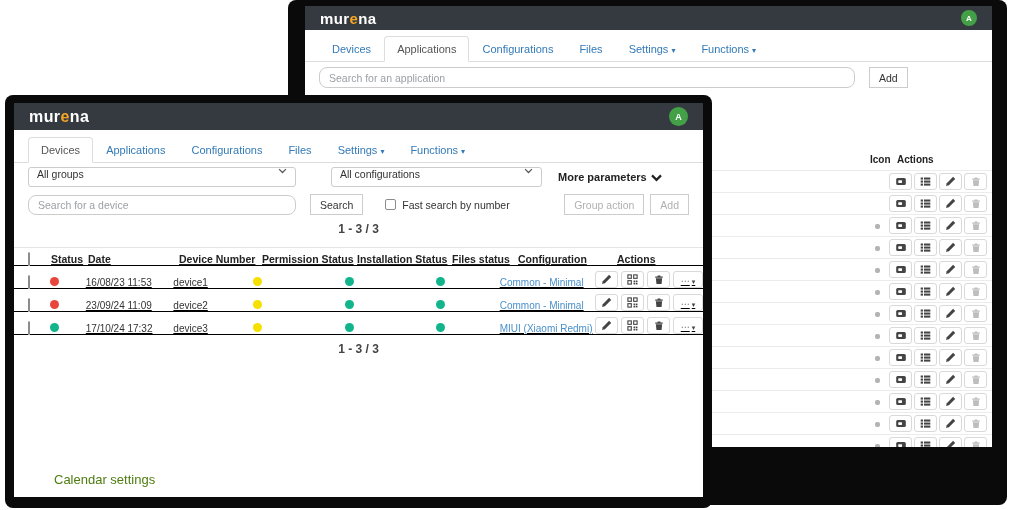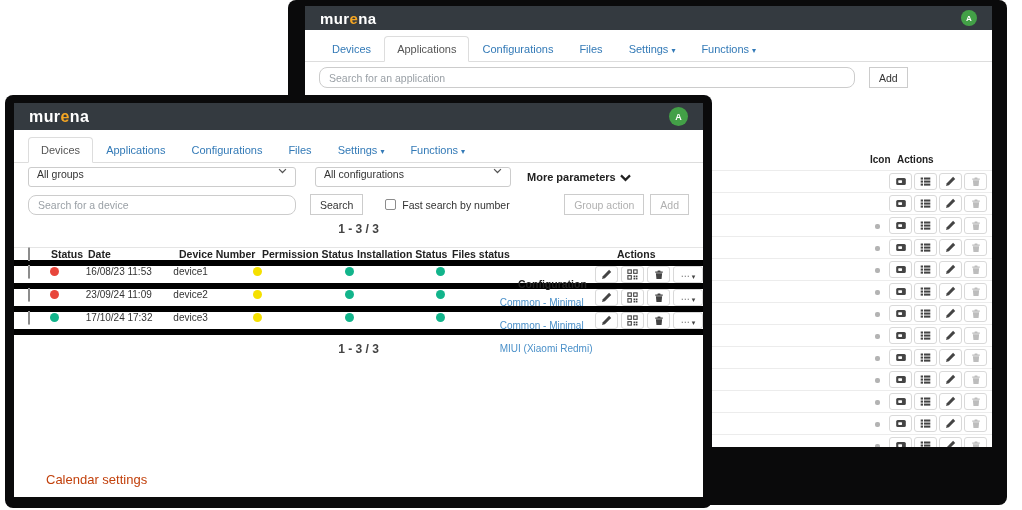--- a/index.html
+++ b/index.html
@@ -63,46 +63,46 @@
   .act-btn.wide { width:30px; }
   .act-btn.muted { color:#bdbdbd; }
   .act-btn svg { display:block; }
   .act-btn .dots { font-size:9px; color:#444; line-height:1; }
   .act-btn .tri { font-size:7px; color:#444; margin-left:2px; line-height:1; }
 
   
   #filter-row { margin:4px 14px 0; }
   .fake-select { border:1px solid #ccc; border-radius:3px; height:20px; display:flex;
     padding:0 8px; font-size:10.5px; color:#333; cursor:pointer; background:#fff; }
-  #groups-select { width:268px; } #config-select { width:196px; margin-left:19px; }
+  #groups-select { width:268px; } #config-select { width:211px; margin-left:35px; }
   .fake-select .chev { margin-left:auto; color:#555; display:flex; }
   #more-params { margin-left:16px; font-size:11px; font-weight:bold; color:#222;
     display:flex; align-items:center; gap:4px; cursor:pointer; }
   #more-params svg { margin-top:2px; }
   #front-search-row { margin:7px 14px 0; }
   #front-search-row input { width:268px; height:20px; }
   #front-search-row .btn { margin-left:14px; }
   .checkbox-off { width:11px; height:11px; border:1px solid #8c8c8c; border-radius:2px;
     background:#fff; cursor:pointer; flex:none; }
   #fast-search-label { font-size:10.5px; color:#333; margin-left:6px; }
   #front-search-row .checkbox-off { margin-left:22px; }
   .pagination { text-align:center; font-size:12px; font-weight:bold; color:#444; }
   #pagination-top { margin-top:7px; } #pagination-bottom { margin-top:7px; }
 
   #device-table { margin-top:11px; font-size:10.5px; }
-  .d-row { display:flex; align-items:flex-start; height:23px; padding-left:14px;
-    border-bottom:6px solid #000000; }
+  .d-row { display:flex; align-items:flex-end; height:23px; padding-left:14px;
+    border-bottom:1px solid #000000;text-decoration:underline; }
   .d-row.head { height:19px; font-weight:bold; color:#222; border-top:1px solid #e5e5e5; }
   .c-cb{width:23px;} .c-status{width:37px;} .c-date{width:91px;} .c-device{width:83px;}
   .c-perm{width:95px;} .c-inst{width:95px;} .c-files{width:66px;} .c-conf{width:99px;margin-top:30px;}
   .c-act{flex:1; display:flex; gap:3px;}
   .dot { width:9px; height:9px; border-radius:50%; display:inline-block; }
   .conf-link { color:#4a90c9; cursor:pointer; font-size:10px; }
   .cell-text { color:#333; font-size:10px; }
-  #calendar-settings { position:absolute; left:32px; bottom:10px; font-size:13px; color:#c2410c; }
+  #calendar-settings { position:absolute; left:40px; bottom:10px; font-size:13px; color:#4d7c0f; }
 </style>
 </head>
 <body>
 
 <section class="window-frame" id="back-frame">
   <div class="window-inner" id="back-inner">
     <header class="app-header">
       <span class="logo"><span>mur</span><span class="accent">e</span><span>na</span></span>
       <span class="spacer"></span>
       <span class="avatar">A</span>

